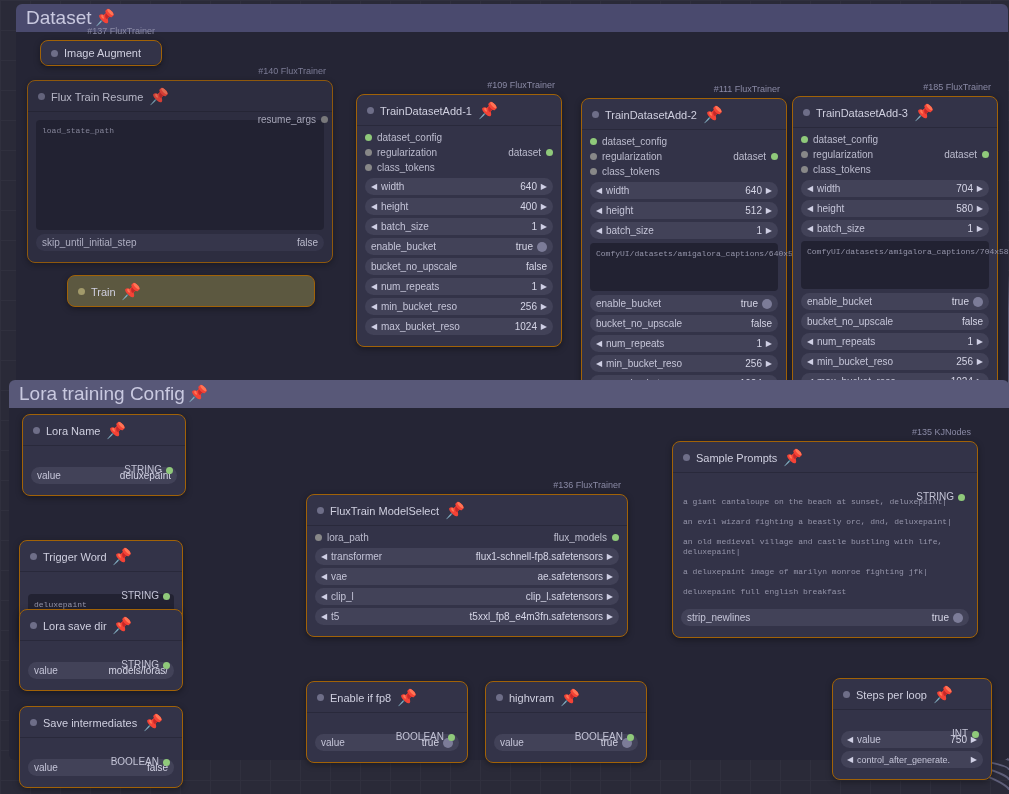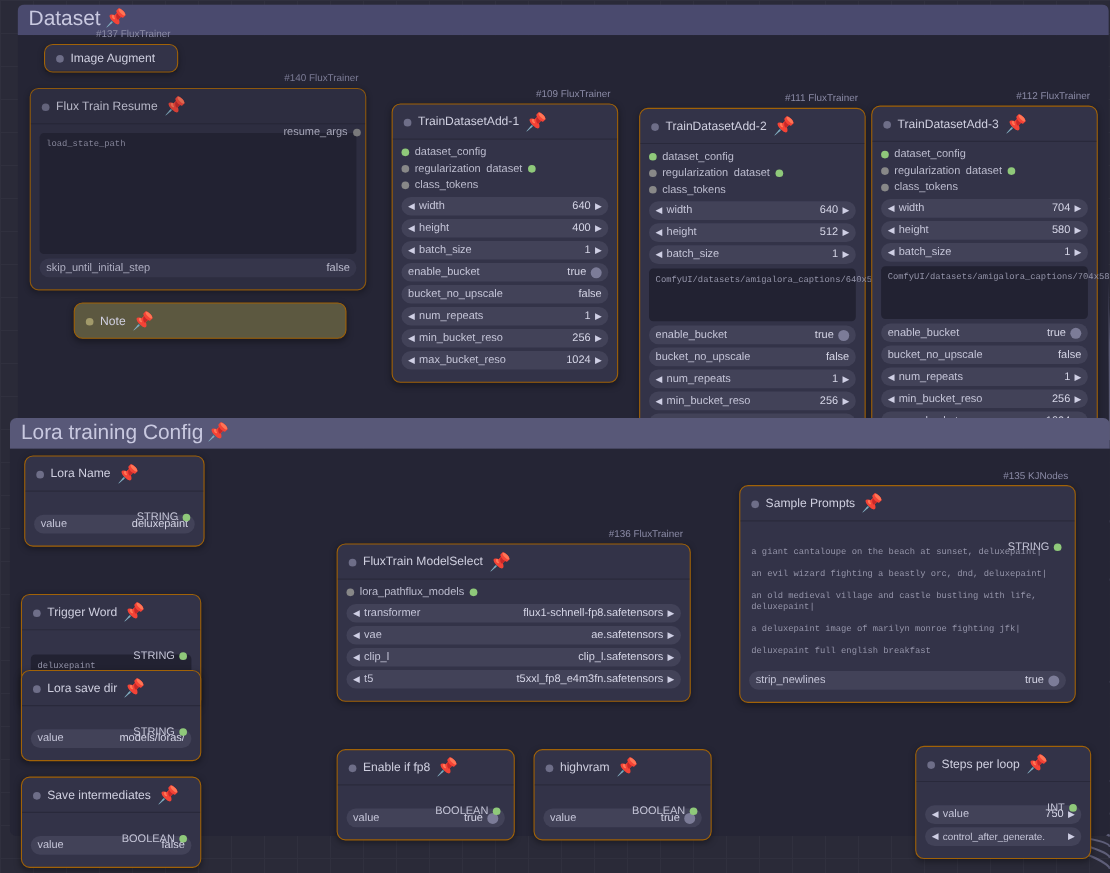--- a/index.html
+++ b/index.html
@@ -63,21 +63,21 @@
 }
 .node .nh .dot{width:7px;height:7px;border-radius:50%;background:#6e6e88}
 .node .body{padding:4px 8px 8px}
 
 .port{display:flex;align-items:center;gap:5px;font-size:10px;padding:2px 0}
 .port .p{width:7px;height:7px;border-radius:50%;background:#888}
 .port.o{justify-content:flex-end}
 .port .p.g{background:#8fc97a}
 .port span{color:#bcbcce}
 
-.row{display:flex;justify-content:flex-start;align-items:center}
+.row{display:flex;justify-content:space-between;align-items:center}
 
 .pill{
   background:var(--pill);border-radius:10px;
   display:flex;align-items:center;justify-content:space-between;
   padding:2px 6px;margin:3px 0;font-size:10px;height:17px;
 }
 .pill.dark{background:var(--pill-dark)}
 .pill .a{color:#cfcfe4;font-size:8px;width:10px}
 .pill .l{flex:1;color:#c5c5d8}
 .pill .v{color:#d5d5e6}
@@ -147,21 +147,21 @@
     <div class="pill dark">
       <span class="l">skip_until_initial_step</span>
       <span class="v">false</span>
     </div>
   </div>
 </div>
 
 <div class="node note" style="left:67px;top:275px;width:248px">
   <div class="nh" style="border:0">
       <span class="dot" style="background:#a29a6a"></span>
-      <span>Note</span>
+      <span>Train</span>
       <span class="pin">📌</span>
     </div>
 </div>
 
 <div class="node" style="left:356px;top:94px;width:206px">
   <div class="badge">#109 FluxTrainer</div>
   <div class="nh">
       <span class="dot"></span>
       <span>TrainDatasetAdd-1</span>
       <span class="pin">📌</span>
@@ -306,21 +306,21 @@
     <div class="pill">
         <span class="a">◀</span>
         <span class="l">max_bucket_reso</span>
         <span class="v">1024</span>
         <span class="a" style="text-align:right">▶</span>
       </div>
   </div>
 </div>
 
 <div class="node" style="left:792px;top:96px;width:206px">
-  <div class="badge">#112 FluxTrainer</div>
+  <div class="badge">#185 FluxTrainer</div>
   <div class="nh">
       <span class="dot"></span>
       <span>TrainDatasetAdd-3</span>
       <span class="pin">📌</span>
     </div>
   <div class="body">
     <div class="row">
       <div>
         <div class="port">
             <span class="p g"></span>

